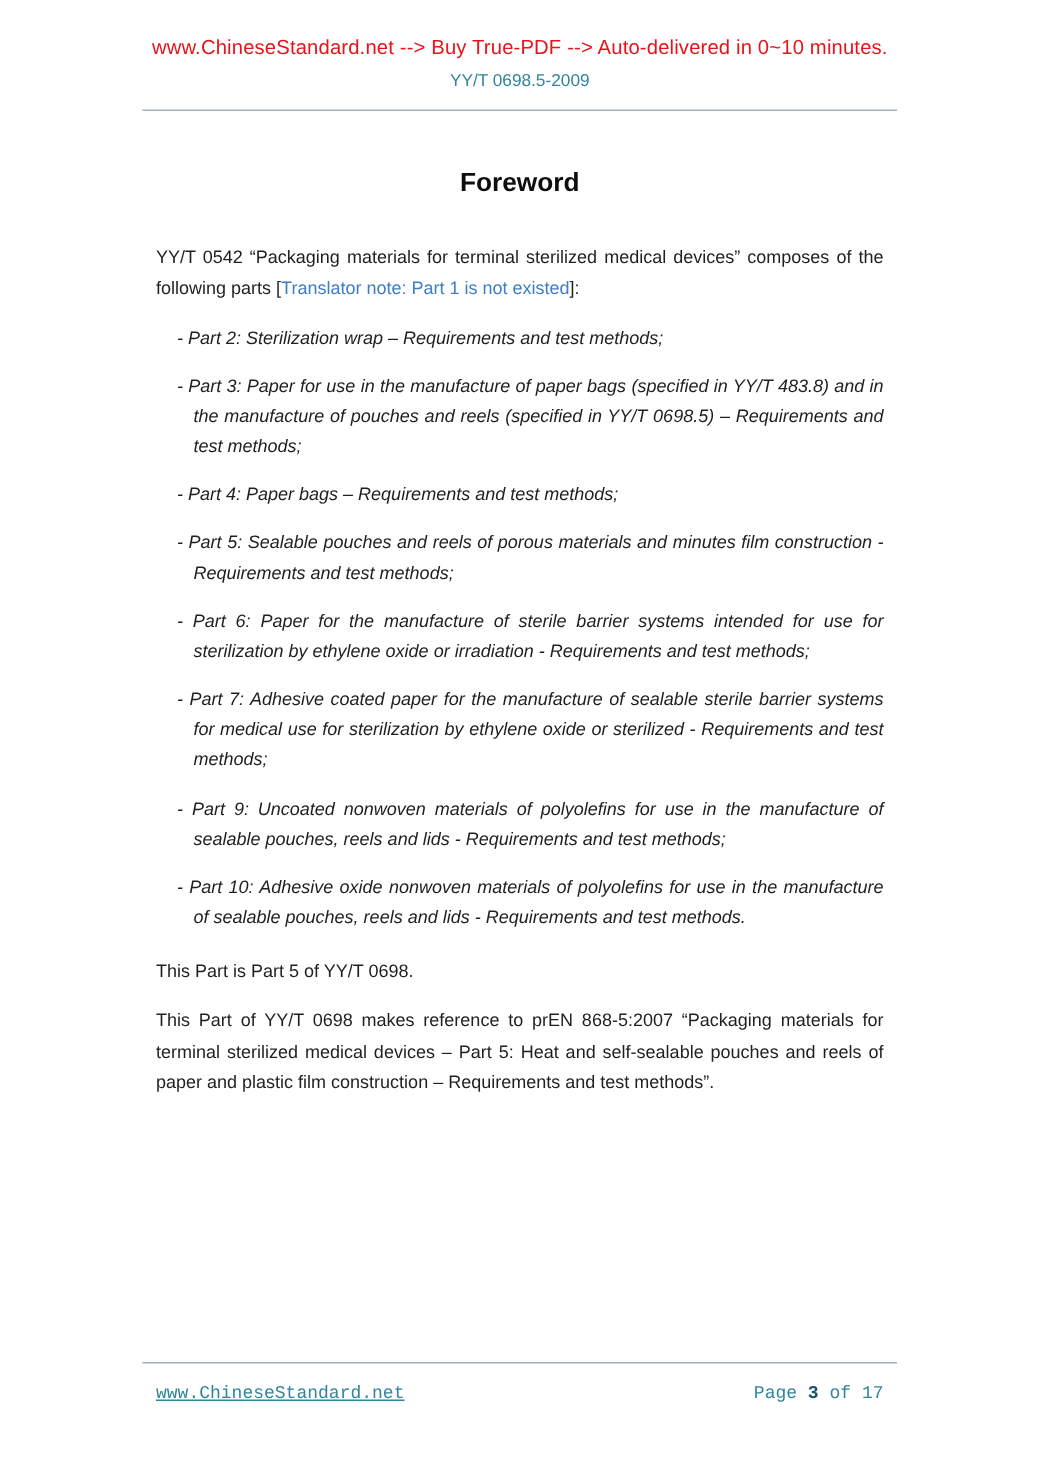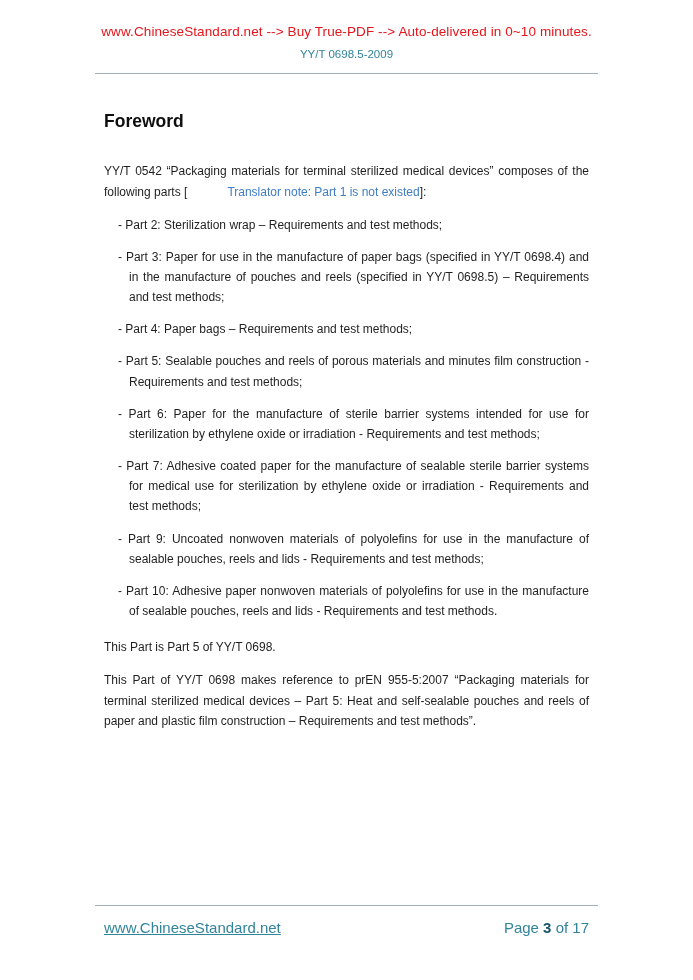--- a/index.html
+++ b/index.html
@@ -35,47 +35,49 @@
   }
 
   .content {
     padding: 0 104px;
     color: #1f1f1f;
     font-size: 12px;
     line-height: 1.68;
     text-align: justify;
   }
   .title {
+    text-align: center;
     font-size: 17.5px;
     font-weight: bold;
     color: #0e0e0e;
     margin: 33px 0 25px 0;
   }
   .para { margin-bottom: 13px; }
-  .parts-list { margin-bottom: 16px; }
+  .parts-list { margin-bottom: 16px; font-style: italic; }
   .part-item {
     margin: 0 0 12px 14px;
     padding-left: 11px;
     text-indent: -11px;
   }
   .italic { }
-  .note { color: #3f7dc4; margin-left: 40px; }
+  .note { color: #3f7dc4; }
 
   .footer { margin-top: auto; padding-bottom: 44px; }
   .footer-rule {
     border: none;
     border-top: 1px solid #9fb0b8;
     margin: 0 95px 13px 95px;
   }
   .footer-row {
     display: flex;
     justify-content: space-between;
     align-items: baseline;
     padding: 0 104px;
-    font-size: 15px;
+    font-size: 12px;
+    font-family: Liberation Mono, monospace;
   }
   .footer-link {
     color: #31849b;
     text-decoration: underline;
     cursor: pointer;
   }
   .page-info { color: #31849b; }
   .page-number { font-weight: bold; color: #17546b; }
 </style>
 </head>
@@ -90,33 +92,33 @@
   </div>
 
   <div class="content">
 
     <h1 class="title">Foreword</h1>
 
     <p class="para"><span>YY/T 0542 </span><span class="italic">“Packaging materials for terminal sterilized medical devices”</span><span> composes of the following parts [</span><span class="note">Translator note: Part 1 is not existed</span><span>]:</span></p>
 
     <div class="parts-list">
       <p class="part-item">- Part 2: Sterilization wrap – Requirements and test methods;</p>
-      <p class="part-item">- Part 3: Paper for use in the manufacture of paper bags (specified in YY/T 0698.4) and in the manufacture of pouches and reels (specified in YY/T 0698.5) – Requirements and test methods;</p>
+      <p class="part-item">- Part 3: Paper for use in the manufacture of paper bags (specified in YY/T 483.8) and in the manufacture of pouches and reels (specified in YY/T 0698.5) – Requirements and test methods;</p>
       <p class="part-item">- Part 4: Paper bags – Requirements and test methods;</p>
       <p class="part-item">- Part 5: Sealable pouches and reels of porous materials and minutes film construction - Requirements and test methods;</p>
       <p class="part-item">- Part 6: Paper for the manufacture of sterile barrier systems intended for use for sterilization by ethylene oxide or irradiation - Requirements and test methods;</p>
-      <p class="part-item">- Part 7: Adhesive coated paper for the manufacture of sealable sterile barrier systems for medical use for sterilization by ethylene oxide or irradiation - Requirements and test methods;</p>
+      <p class="part-item">- Part 7: Adhesive coated paper for the manufacture of sealable sterile barrier systems for medical use for sterilization by ethylene oxide or sterilized - Requirements and test methods;</p>
       <p class="part-item">- Part 9: Uncoated nonwoven materials of polyolefins for use in the manufacture of sealable pouches, reels and lids - Requirements and test methods;</p>
-      <p class="part-item">- Part 10: Adhesive paper nonwoven materials of polyolefins for use in the manufacture of sealable pouches, reels and lids - Requirements and test methods.</p>
+      <p class="part-item">- Part 10: Adhesive oxide nonwoven materials of polyolefins for use in the manufacture of sealable pouches, reels and lids - Requirements and test methods.</p>
     </div>
 
     <p class="para">This Part is Part 5 of YY/T 0698.</p>
 
 
-    <p class="para"><span>This Part of YY/T 0698 makes reference to prEN 955-5:2007 </span><span class="italic">“Packaging materials for terminal sterilized medical devices – Part 5: Heat and self-sealable pouches and reels of paper and plastic film construction – Requirements and test methods”</span><span>.</span></p>
+    <p class="para"><span>This Part of YY/T 0698 makes reference to prEN 868-5:2007 </span><span class="italic">“Packaging materials for terminal sterilized medical devices – Part 5: Heat and self-sealable pouches and reels of paper and plastic film construction – Requirements and test methods”</span><span>.</span></p>
 
 
   </div>
 
   <div class="footer">
     <hr class="footer-rule">
     <div class="footer-row">
       <a class="footer-link">www.ChineseStandard.net</a>
       <span class="page-info"><span>Page</span> <span class="page-number">3</span> <span>of</span> <span>17</span></span>
     </div>

